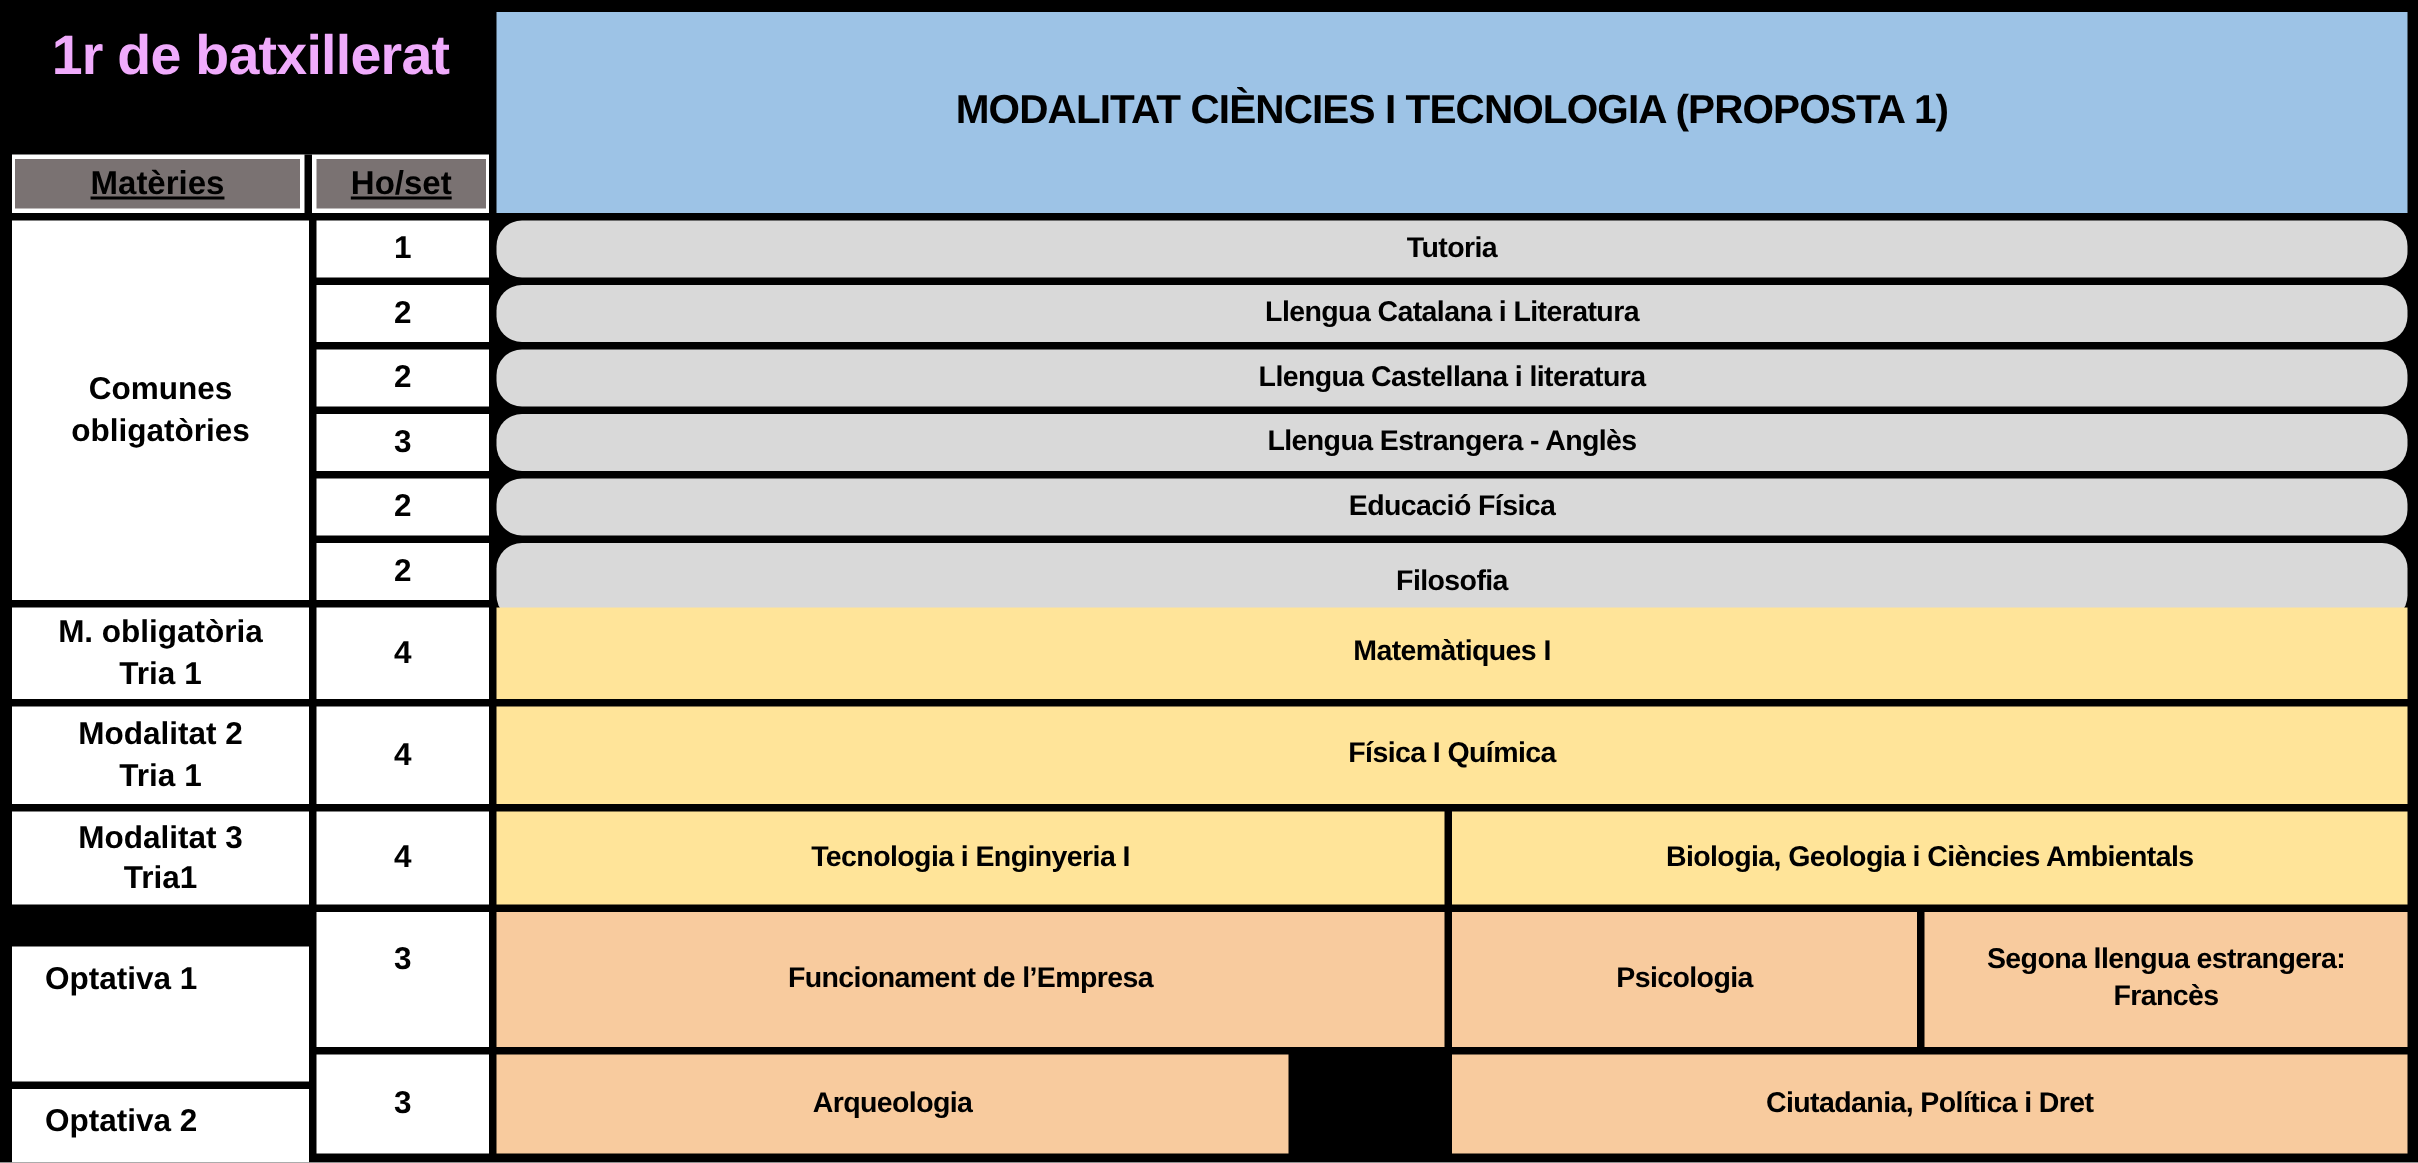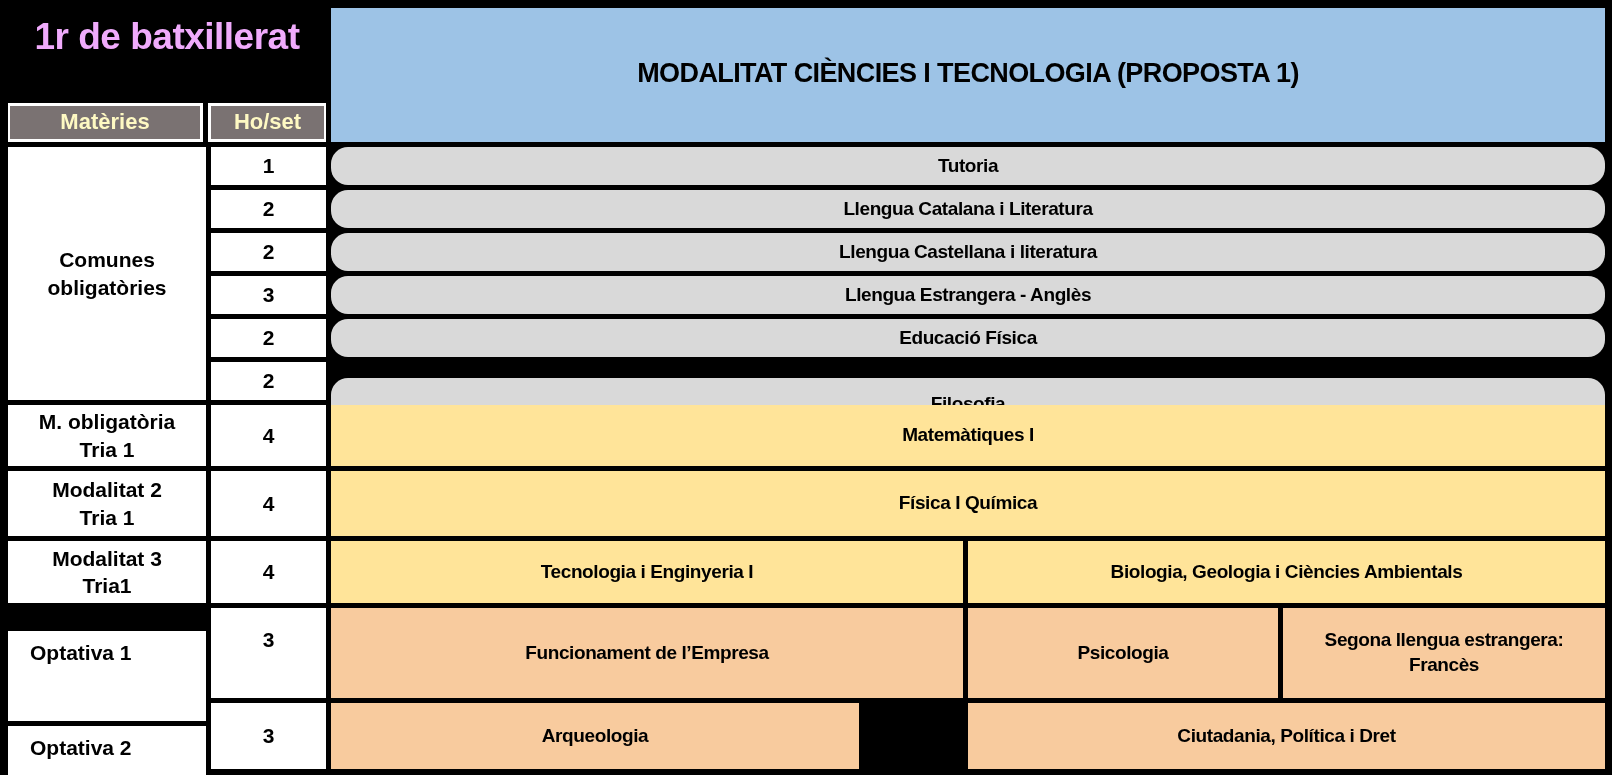--- a/index.html
+++ b/index.html
@@ -21,21 +21,21 @@
     align-items: center;
     justify-content: center;
     text-align: center;
     line-height: 1.3;
   }
   .white  { background: #ffffff; }
   .blue   { background: #9DC3E6; }
   .graybg { background: #D9D9D9; border-radius: 17px; }
   .yellow { background: #FFE499; }
   .orange { background: #F8CB9E; }
-  .ghdr   { background: #7A7272; color: #fef9c3; font-size: 22px; }
+  .ghdr   { background: #7A7272; color: #000000; font-size: 22px; text-decoration: underline; }
   .black-title {
     background: #000;
     color: #f0abfc;
     font-size: 37px;
     padding-bottom: 36px;
     letter-spacing: -0.5px;
   }
   .modality {
     font-size: 27px;
     letter-spacing: -0.6px;
@@ -88,21 +88,21 @@
   <div class="cell white hours" style="left:211px; top:233px; width:115px; height:38px">2</div>
   <div class="cell graybg subject" style="left:331px; top:233px; width:1274px; height:38px">Llengua Castellana i literatura</div>
 
   <div class="cell white hours" style="left:211px; top:276px; width:115px; height:38px">3</div>
   <div class="cell graybg subject" style="left:331px; top:276px; width:1274px; height:38px">Llengua Estrangera - Anglès</div>
 
   <div class="cell white hours" style="left:211px; top:319px; width:115px; height:38px">2</div>
   <div class="cell graybg subject" style="left:331px; top:319px; width:1274px; height:38px">Educació Física</div>
 
   <div class="cell white hours" style="left:211px; top:362px; width:115px; height:38px">2</div>
-  <div class="cell graybg subject" style="left:331px; top:378px; width:1274px; height:52px">Filosofia</div>
+  <div class="cell graybg subject" style="left:331px; top:362px; width:1274px; height:52px">Filosofia</div>
 
   <div class="cell white seclabel twoline" style="left:8px; top:405px; width:198px; height:61px">
     <div>
       <span>M. obligatòria</span>
       <span>Tria 1</span>
     </div>
   </div>
   <div class="cell white hours" style="left:211px; top:405px; width:115px; height:61px">4</div>
   <div class="cell yellow subject" style="left:331px; top:405px; width:1274px; height:61px">Matemàtiques I</div>
 

